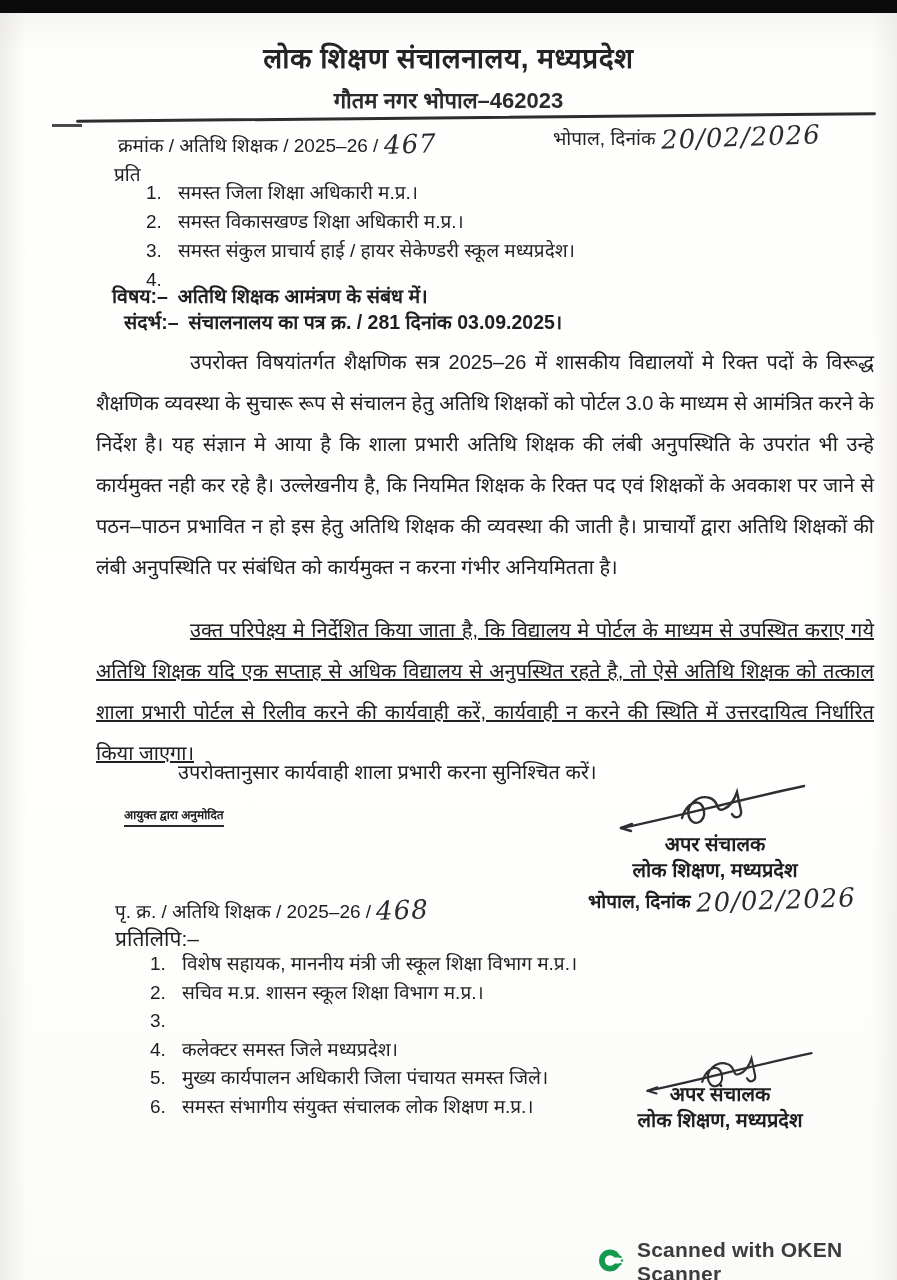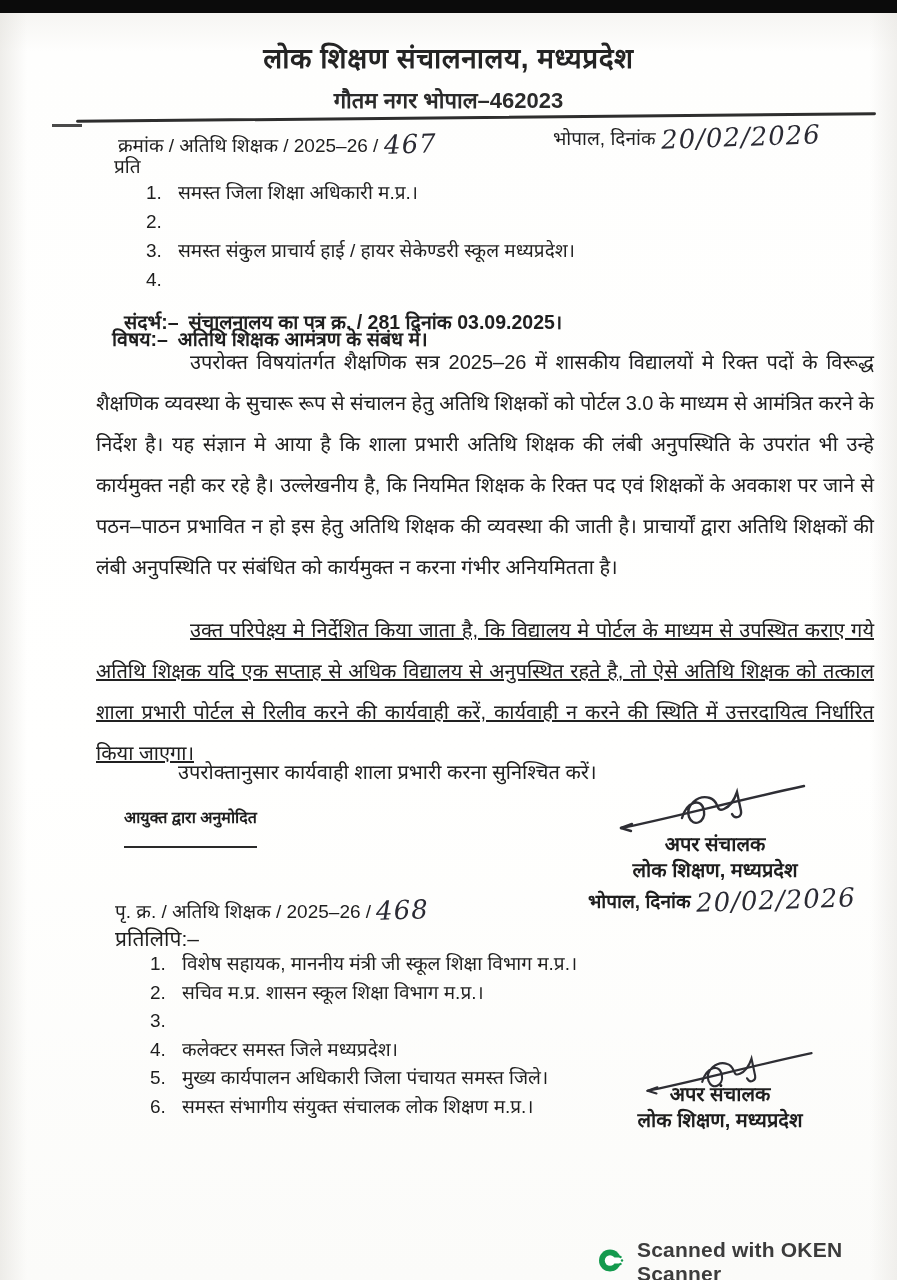--- a/index.html
+++ b/index.html
@@ -21,37 +21,37 @@
   .rule-main { position:absolute; top:116px; left:76px; width:800px; height:3px;
                background:#2e2e2e; transform:rotate(-0.55deg); border-radius:2px; }
   .rule-dash { position:absolute; top:124px; left:52px; width:30px; height:3px; background:#4a4a4a; }
   .ref-left  { position:absolute; top:128px; left:118px; font-size:19px; }
   .ref-right { position:absolute; top:121px; left:553px; font-size:19px; }
 
   .hand { font-family:"DejaVu Serif", serif; font-style:italic; font-size:26px;
           color:#2a2a33; display:inline-block; transform:rotate(-2deg) translateY(1px);
           letter-spacing:1px; font-weight:500; }
 
-  .to-label { position:absolute; top:153px; left:114px; font-size:19px; }
+  .to-label { position:absolute; top:161px; left:114px; font-size:19px; }
   .addr-list { position:absolute; top:178px; left:146px; list-style:none; }
   .addr-list li { font-size:19px; line-height:29px; display:flex; gap:12px; }
   .li-num { min-width:20px; }
 
-  .subject-row { position:absolute; top:282px; left:112px; font-size:19.5px; font-weight:600; color:#1f1f1f;margin-top:43px; }
+  .subject-row { position:absolute; top:282px; left:112px; font-size:19.5px; font-weight:600; color:#1f1f1f; }
   .refer-row   { position:absolute; top:308px; left:124px; font-size:19.5px; font-weight:700; color:#1f1f1f; }
   .subject-row .lbl, .refer-row .lbl { margin-right:10px; }
 
   .para { position:absolute; left:96px; width:778px; font-size:20px; line-height:41px;
           text-align:justify; text-indent:94px; color:#202020; }
   .para1 { top:342px; }
   .para2 { top:610px;text-decoration:underline; }
   .para3 { position:absolute; left:178px; top:758px; font-size:20px; color:#202020; }
 
-  .approval { position:absolute; left:124px; top:806px; font-size:16px; font-weight:600;
-              border-bottom:2px solid #2a2a2a; padding-bottom:18px; color:#1e1e1e; }
+  .approval { position:absolute; left:124px; top:806px; font-size:12px; font-weight:600;
+              border-bottom:2px solid #2a2a2a; padding-bottom:2px; color:#1e1e1e; }
 
   .sig { position:absolute; }
   .sig svg { display:block; }
   .sig1-svg { top:778px; left:618px; }
   .sig1-line1 { position:absolute; top:830px; left:575px; width:280px; text-align:center;
                 font-size:20px; font-weight:600; }
   .sig1-line2 { position:absolute; top:856px; left:575px; width:280px; text-align:center;
                 font-size:20px; font-weight:600; }
   .sig1-date  { position:absolute; top:884px; left:588px; font-size:19px; font-weight:600; }
 
@@ -93,20 +93,21 @@
 
   <div class="to-label">प्रति</div>
 
   <ol class="addr-list">
     <li>
         <span class="li-num">1.</span>
         <span>समस्त जिला शिक्षा अधिकारी म.प्र.।</span>
       </li>
     <li>
         <span class="li-num">2.</span>
+        <span>समस्त विकासखण्ड शिक्षा अधिकारी म.प्र.।</span>
       </li>
     <li>
         <span class="li-num">3.</span>
         <span>समस्त संकुल प्राचार्य हाई / हायर सेकेण्डरी स्कूल मध्यप्रदेश।</span>
       </li>
     <li>
         <span class="li-num">4.</span>
       </li>
   </ol>
 

